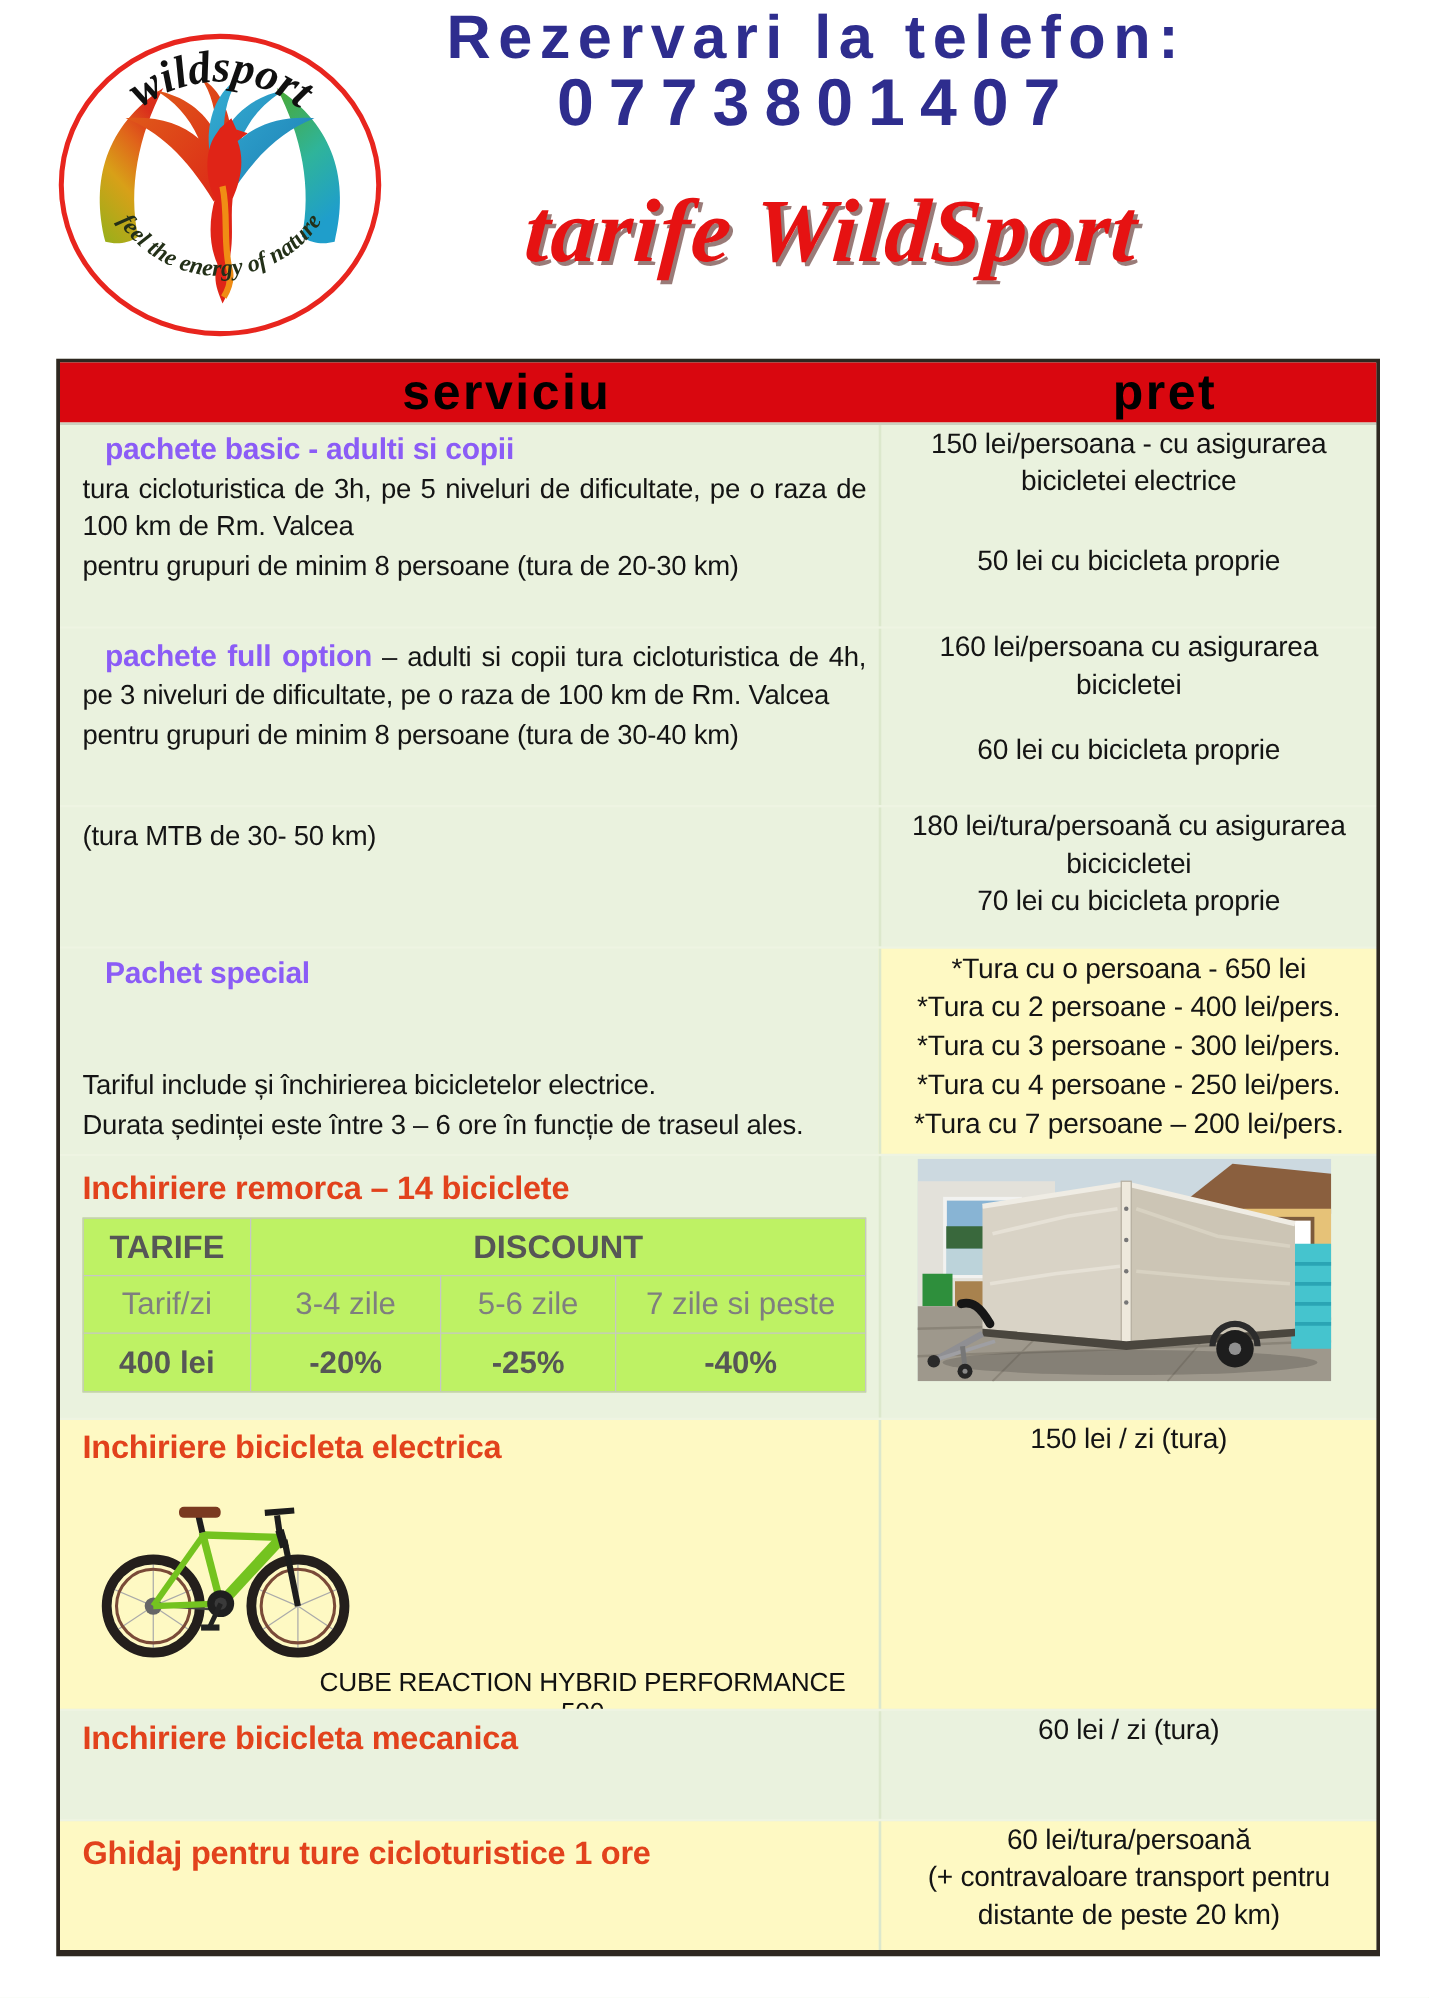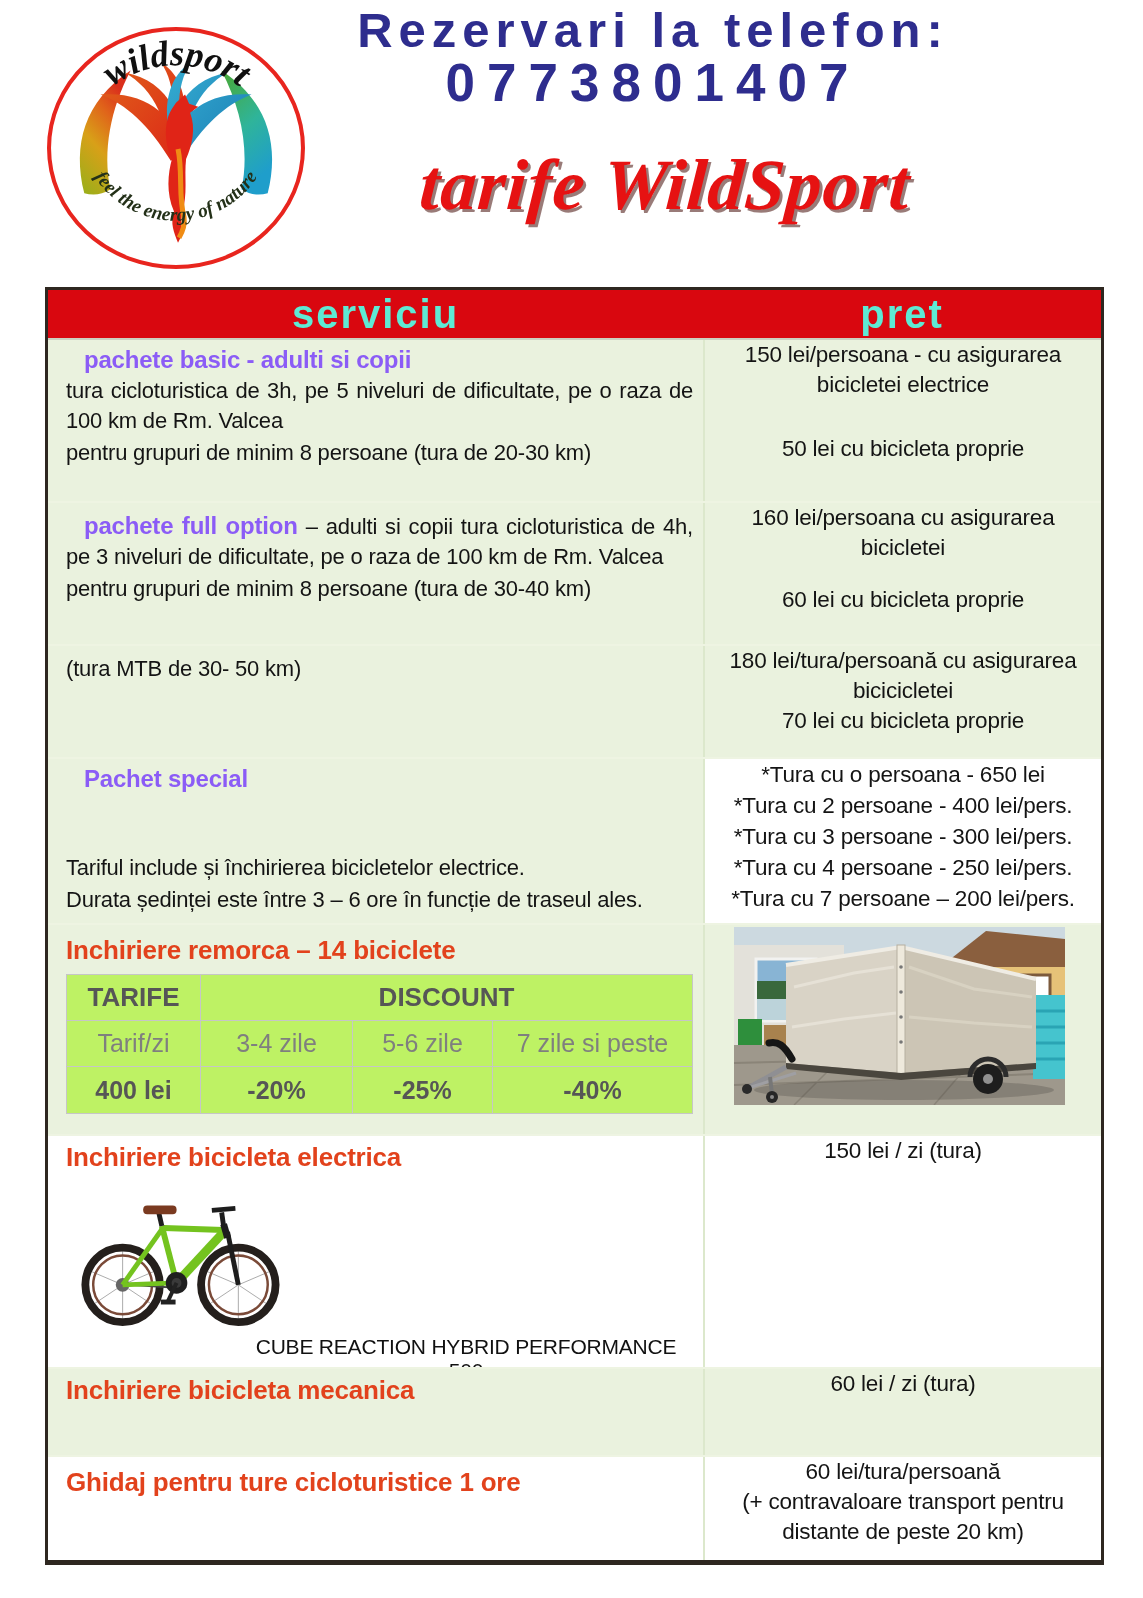--- a/index.html
+++ b/index.html
@@ -22,31 +22,31 @@
     font-family:"Liberation Serif", serif; font-style:italic; font-weight:bold;
     font-size:72px; color:#e61212; letter-spacing:1px;
     text-shadow:3px 3px 0 rgba(70,15,10,0.55); transform:skewX(-4deg);
   }
   
   .price-table {
     position:absolute; left:45px; top:287px; width:1053px;
     border:3px solid #2e2720; border-bottom-width:5px; background:#eaf2de;
   }
   .thead { display:flex; height:48px; background:#d9070f; }
-  .th { color:#5eead4; font-size:40px; font-weight:bold; letter-spacing:2px;
-        display:flex; align-items:center; justify-content:center; }
+  .th { color:#000000; font-size:40px; font-weight:bold; letter-spacing:2px;
+        display:flex; align-items:center; justify-content:center;padding-left:30px; }
   .th.svc { width:655px; }
   .th.prc { flex:1; }
   .row { display:flex; border-top:2px solid #eef4e2; box-sizing:border-box; }
   .row.first { border-top:2px solid #ccd0c0; }
   .cell { box-sizing:border-box; overflow:hidden; }
   .cell.svc { width:655px; padding:6px 10px 4px 18px; }
   .cell.prc { flex:1; border-left:2px solid #dce8cc; text-align:center; padding:0 8px; }
   .bg-g { background:#eaf2de; }
-  .bg-w { background:#ffffff; }
+  .bg-w { background:#fef9c3; }
   .r1 { height:163px; } .r2 { height:143px; } .r3 { height:113px; }
   .r4 { height:166px; } .r5 { height:211px; } .r6 { height:233px; }
   .r7 { height:88px;  } .r8 { height:105px; }
   .h-red { color:#8b5cf6; font-weight:bold; font-size:24px; letter-spacing:-0.2px;margin-left:18px; }
   .h-red-lg { color:#e2421c; font-weight:bold; font-size:26px; letter-spacing:-0.2px; }
   .body-txt { font-size:22px; letter-spacing:-0.2px; line-height:30px;
               color:#141414; text-align:justify; margin:2px 0 0 0; }
   .body-txt.noj { text-align:left; }
   .prc-txt { font-size:22.5px; letter-spacing:-0.2px; line-height:30px; color:#141414; margin:0; }
   .gap34 { height:34px; } .gap22 { height:22px; } .gap58 { height:58px; }

